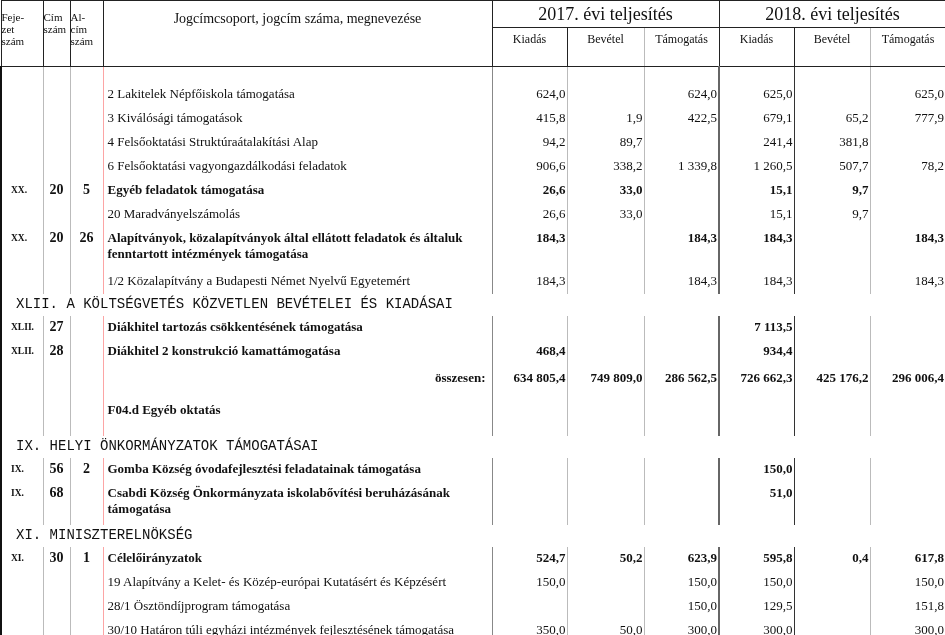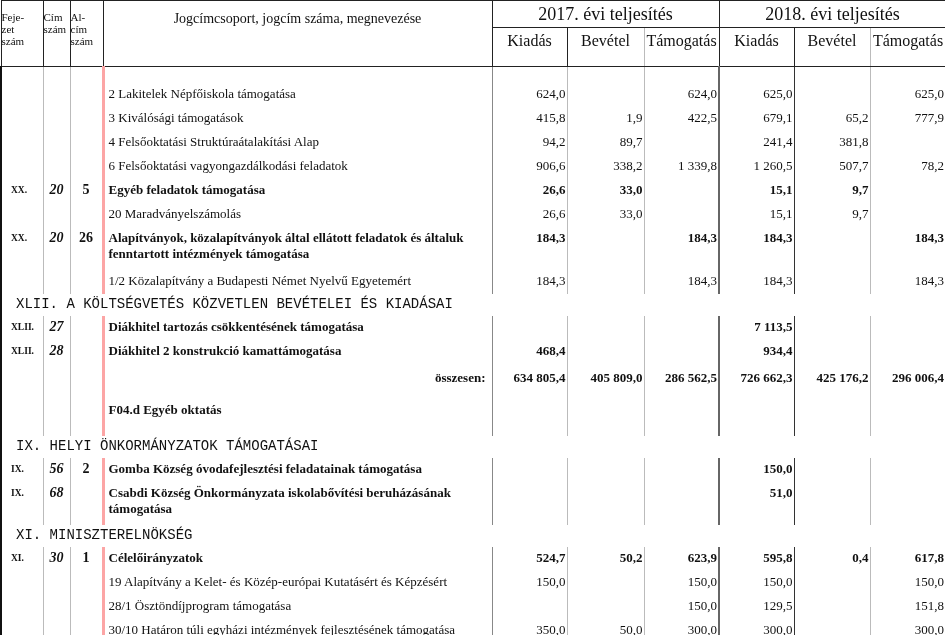--- a/index.html
+++ b/index.html
@@ -9,28 +9,28 @@
   col.c-fej { width: 42px; } col.c-cim { width: 27px; } col.c-alc { width: 33px; }
   col.c-desc { width: 389px; }
   col.c-n1 { width: 75px; } col.c-n2 { width: 77px; } col.c-n3 { width: 75px; }
   col.c-n4 { width: 75px; } col.c-n5 { width: 76px; } col.c-n6 { width: 76px; }
 
   
   thead th { font-weight: normal; border: 1px solid #222; padding: 0; vertical-align: top; }
   th.h-small { font-size: 11px; line-height: 12px; text-align: left; padding-top: 10px; }
   th.h-desc { font-size: 14px; text-align: center; padding-top: 10px; }
   th.h-year { font-size: 18px; height: 26px; vertical-align: middle; text-align: center; }
-  th.h-sub { font-size: 16px; height: 34px; padding-top: 4px; text-align: center; border-top: 1px solid #888; }
+  th.h-sub { font-size: 12px; height: 34px; padding-top: 4px; text-align: center; border-top: 1px solid #888; }
   th.h-sub.gl { border-left: 1px solid #bbb; border-right: 1px solid #bbb; }
 
   tbody td { padding: 0 2px; font-size: 13px; height: 21px; vertical-align: top; line-height: 16px; }
   td.c0 { border-left: 2px solid #111; font-size: 9.5px; font-weight: bold; padding-left: 9px; padding-top: 3px; }
-  td.c1 { border-left: 1px solid #bbb; text-align: center; font-weight: bold; font-size: 14px; padding-top: 3px; font-style: italic;}
+  td.c1 { border-left: 1px solid #bbb; text-align: center; font-weight: bold; font-size: 14px; padding-top: 3px;}
   td.c2 { border-left: 1px solid #bbb; text-align: center; font-weight: bold; font-size: 14px; padding-top: 3px;}
-  td.c3 { border-left: 3px solid #fca5a5; padding-left: 4px; padding-top: 3px; margin-top: 40px; }
+  td.c3 { border-left: 1px solid #fca5a5; padding-left: 4px; padding-top: 3px; margin-top: 40px; }
   td.num { text-align: right; padding-right: 1px; padding-top: 3px; }
   td.n1 { border-left: 1px solid #888; border-right: 1px solid #bbb; }
   td.n2 { border-right: 1px solid #bbb; }
   td.n3 { border-right: 2px solid #666; }
   td.n4 { border-right: 1px solid #333; }
   td.n5 { border-right: 1px solid #bbb; }
   td.n6 { border-right: 2px solid #111; }
   tr.bold td.c3, tr.bold td.num { font-weight: bold; }
   tr.tall td { height: 40px; }
   tr.spacer td { height: 10px; }
@@ -216,21 +216,21 @@
         <td class="num n4">934,4</td>
         <td class="num n5"></td>
         <td class="num n6"></td>
       </tr>
       <tr class="sum">
         <td class="c0"></td>
         <td class="c1"></td>
         <td class="c2"></td>
         <td class="c3">összesen:</td>
         <td class="num n1">634 805,4</td>
-        <td class="num n2">405 809,0</td>
+        <td class="num n2">749 809,0</td>
         <td class="num n3">286 562,5</td>
         <td class="num n4">726 662,3</td>
         <td class="num n5">425 176,2</td>
         <td class="num n6">296 006,4</td>
       </tr>
       <tr class="f04">
         <td class="c0"></td>
         <td class="c1"></td>
         <td class="c2"></td>
         <td class="c3">F04.d Egyéb oktatás</td>

